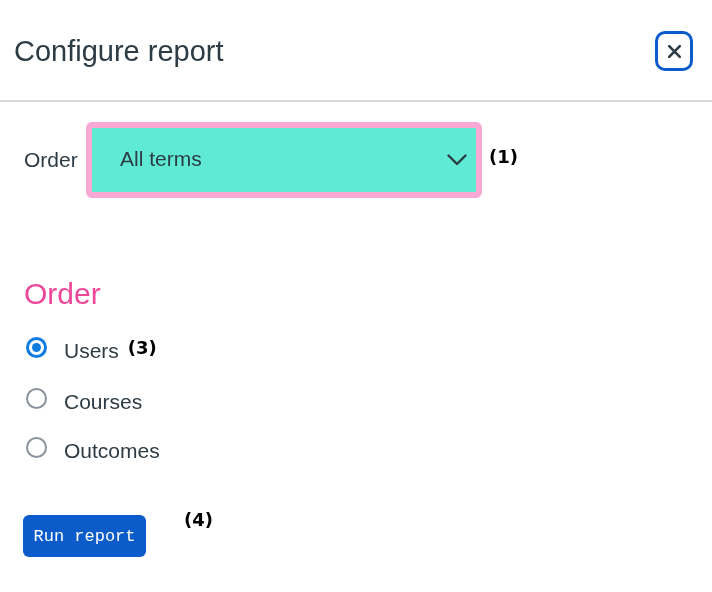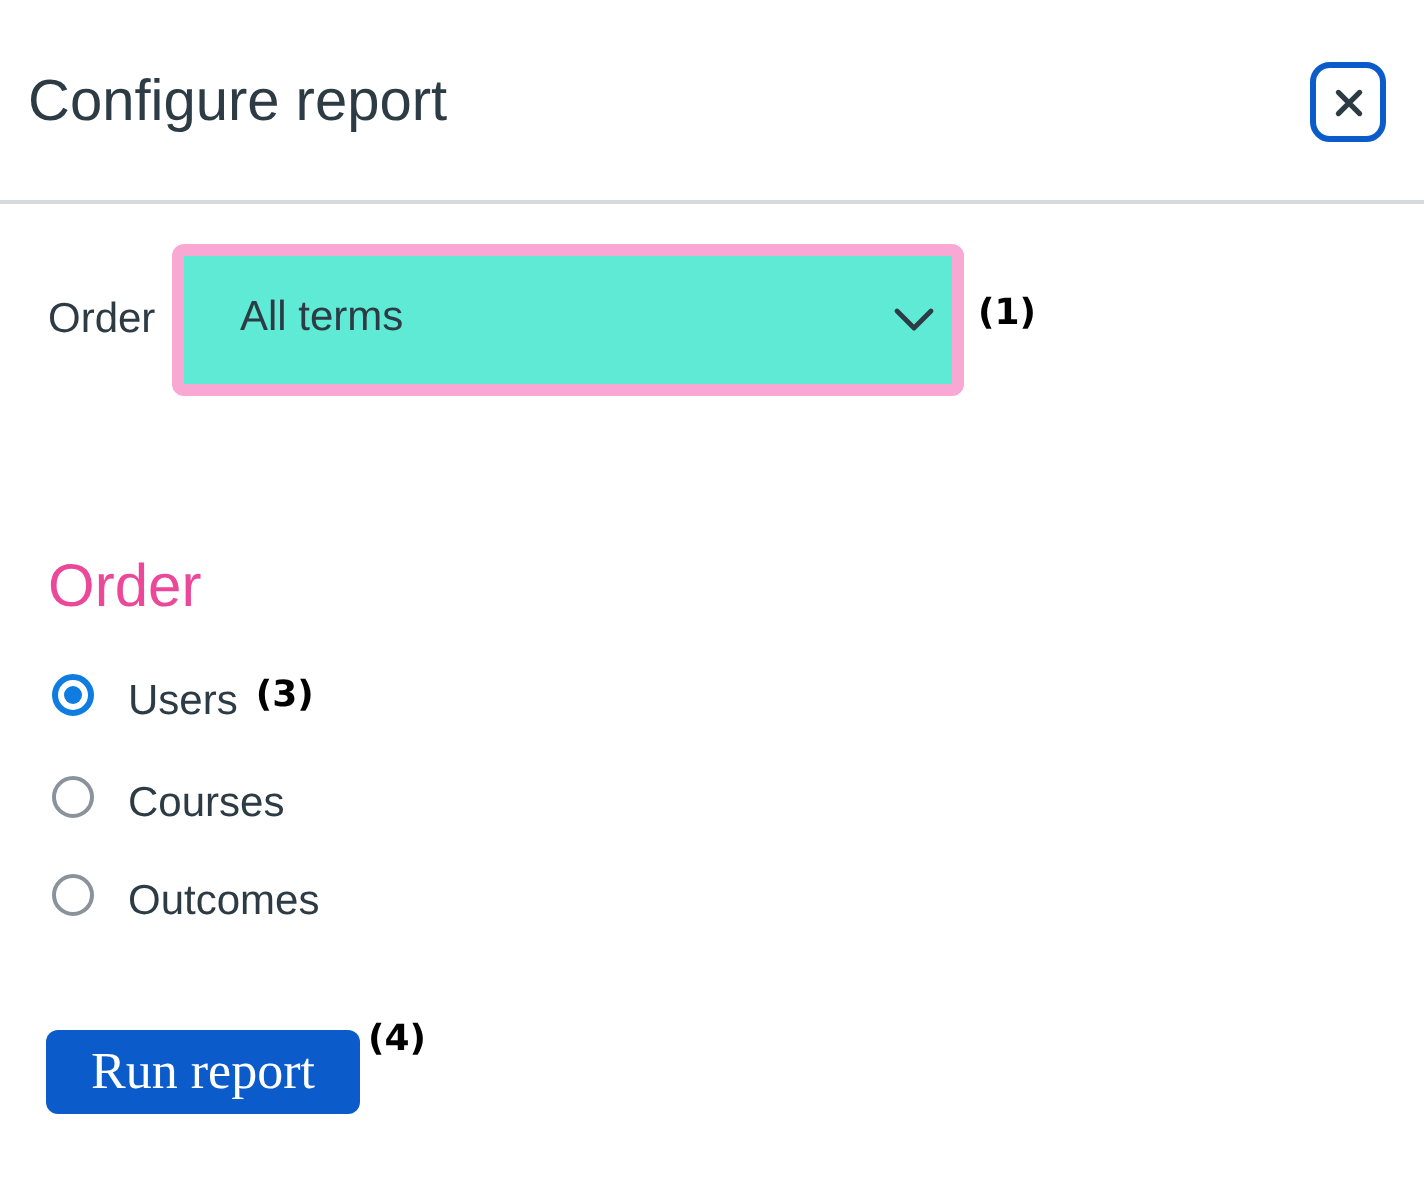--- a/index.html
+++ b/index.html
@@ -169,28 +169,28 @@
     font-size: 21px;
     line-height: 27px;
     color: #2d3b45;
   }
 
   
   .run-btn {
     position: absolute;
     left: 23px;
     top: 515px;
-    width: 157px;
+    width: 123px;
     height: 42px;
     background: #0b5cca;
     border: none;
     border-radius: 6px;
     color: #ffffff;
-    font-family: Liberation Serif, serif;
-    font-size: 26px;
+    font-family: Liberation Mono, monospace;
+    font-size: 17px;
     cursor: pointer;
     display: flex;
     align-items: center;
     justify-content: center;
   }
 </style>
 </head>
 <body>
 
 <div class="stage">

